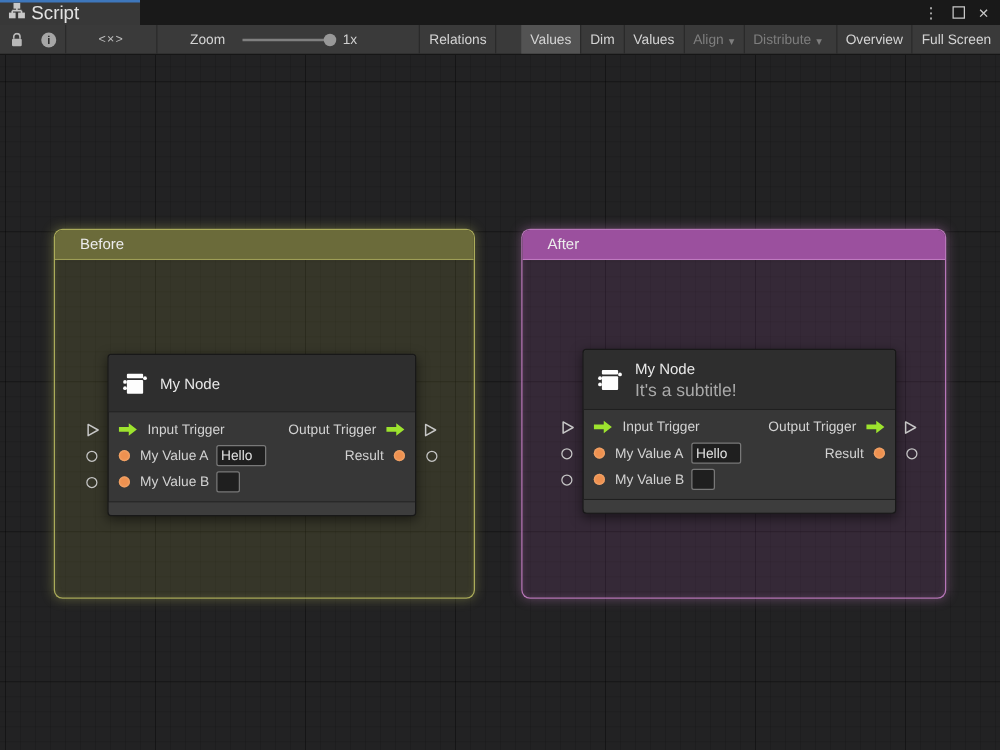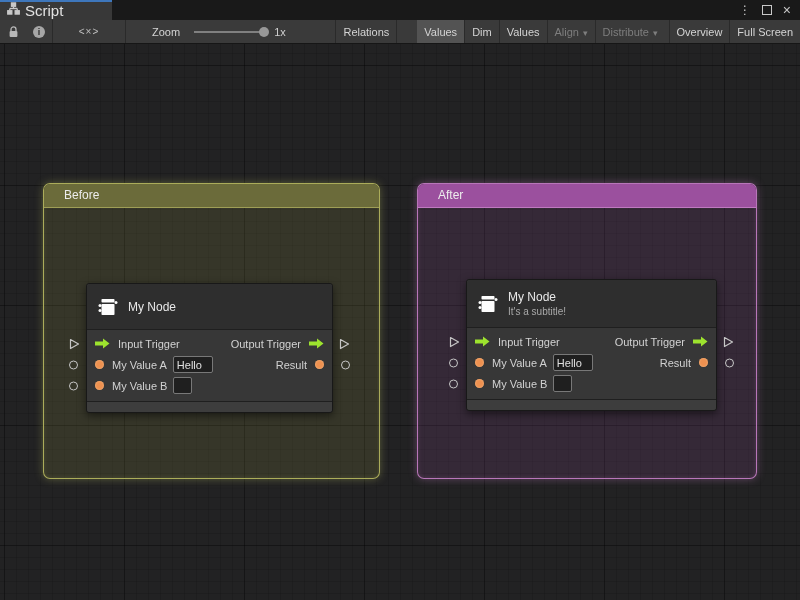--- a/index.html
+++ b/index.html
@@ -49,21 +49,21 @@
   .group.before{background:rgba(164,164,74,0.16);border:1px solid rgba(185,186,95,0.9);box-shadow:0 0 9px rgba(185,186,95,0.38), inset 0 0 5px rgba(185,186,95,0.18);}
   .group.before .ghead{background:#6b6b3a;border-bottom:1px solid rgba(200,200,110,0.55);}
   .group.after{background:rgba(158,82,160,0.16);border:1px solid rgba(200,127,200,0.9);box-shadow:0 0 9px rgba(200,127,200,0.38), inset 0 0 5px rgba(200,127,200,0.18);}
   .group.after .ghead{background:#9b509e;border-bottom:1px solid rgba(220,155,220,0.55);}
   
   .node{position:absolute;background:#373737;border:1px solid #181818;border-radius:3px;box-shadow:0 3px 9px rgba(0,0,0,0.5);z-index:2;box-sizing:border-box;}
   .nhead{background:#2e2e2e;border-bottom:1px solid #1f1f1f;display:flex;align-items:center;gap:9px;padding:0 10px;border-radius:3px 3px 0 0;height:45px;}
   .node.has-sub .nhead{height:47px;}
   .ntitles{display:flex;flex-direction:column;justify-content:center;}
   .ntitle{font-size:12px;color:#e8e8e8;}
-  .nsub{font-size:10px;color:#a9a9a9;margin-top:2px;}
+  .nsub{font-size:14px;color:#a9a9a9;margin-top:2px;}
   .nrows{padding:3px 0 5px;}
   .nrow{position:relative;height:21px;display:flex;align-items:center;padding:0 8px;font-size:11px;color:#d2d2d2;}
   .pleft{display:flex;align-items:center;gap:8px;}
   .pright{margin-left:auto;display:flex;align-items:center;gap:8px;padding-left:22px;}
   .nfoot{height:10px;background:#3d3d3d;border-top:1px solid #1f1f1f;border-radius:0 0 3px 3px;}
   .dot{width:9px;height:9px;border-radius:50%;background:#ee9150;box-shadow:inset 0 0 2px rgba(255,210,160,0.7);}
   .flowsvg{display:block;}
   .oport{position:absolute;top:50%;transform:translateY(-50%);display:flex;align-items:center;}
   .oport.l{left:-18px;} .oport.r{right:-18px;}
   .ocircle{width:9px;height:9px;border:1px solid #c6c6c6;border-radius:50%;box-sizing:border-box;}

